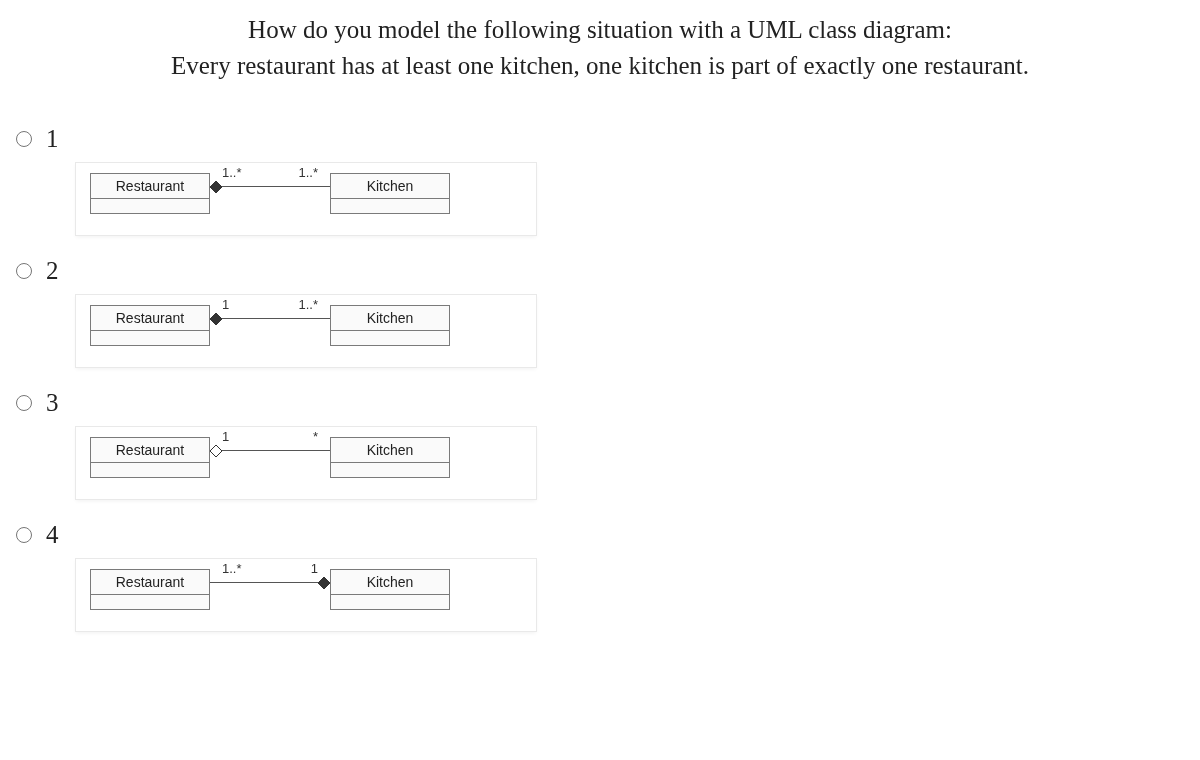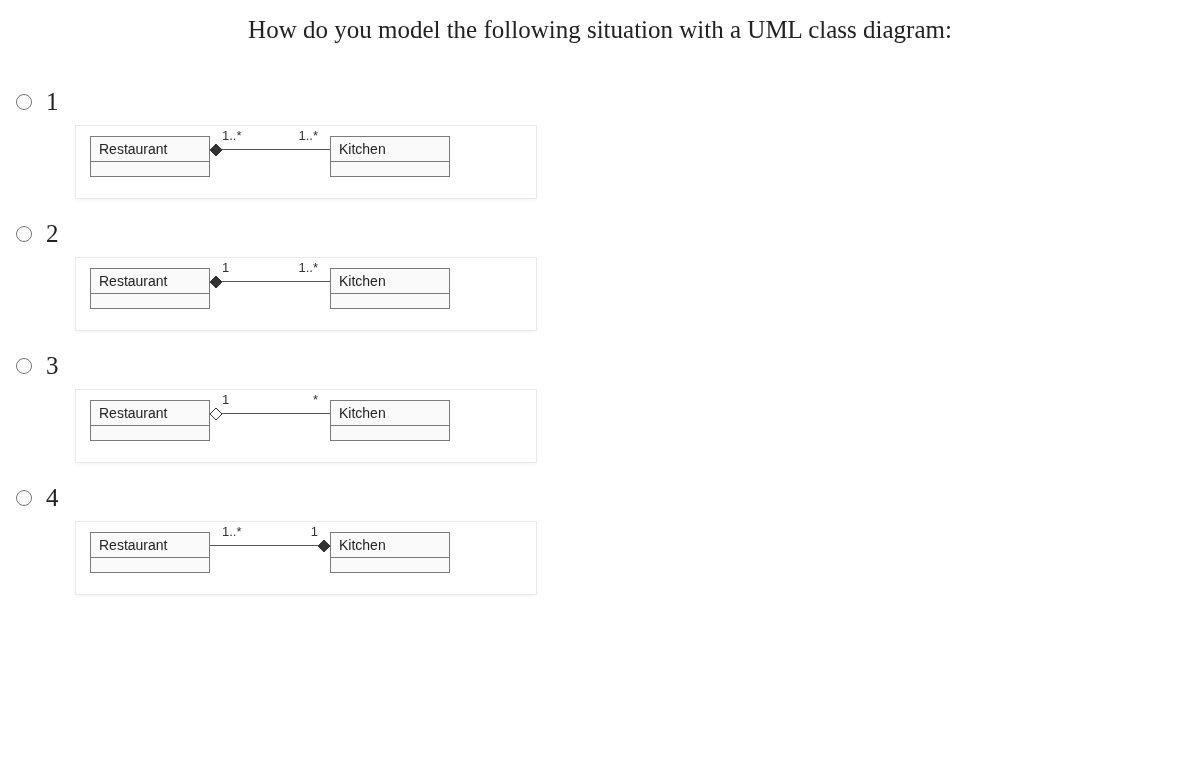--- a/index.html
+++ b/index.html
@@ -47,21 +47,21 @@
     font-family: Verdana, Arial, sans-serif;
     font-size: 14px;
   }
   .uml-box {
     border: 1px solid #7a7a7a;
     background: #fafafa;
     width: 118px;
   }
   .uml-name {
     padding: 4px 8px;
-    text-align: left;
+    text-align: center;
     border-bottom: 1px solid #7a7a7a;
   }
   .uml-body {
     height: 14px;
   }
   .connector {
     position: relative;
     flex: 0 0 120px;
     height: 38px;
   }
@@ -89,20 +89,21 @@
     color: #333;
   }
   .connector .mult.left { left: 12px; }
   .connector .mult.right { right: 12px; }
 </style>
 </head>
 <body>
 
 <div class="question-text">
   <span>How do you model the following situation with a UML class diagram:</span><br>
+  <span>Every restaurant has at least one kitchen, one kitchen is part of exactly one restaurant.</span>
 </div>
 
 <div id="options-container">
     <div class="option-block">
       <div class="option-header">
         <input type="radio" name="answer" style="">
         <span class="option-number">1</span>
       </div>
       <div class="diagram">
         <div class="uml-box">

